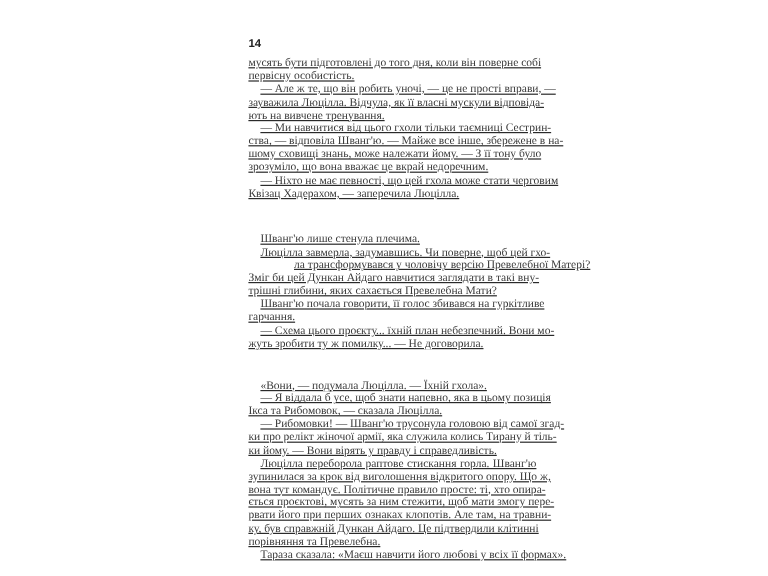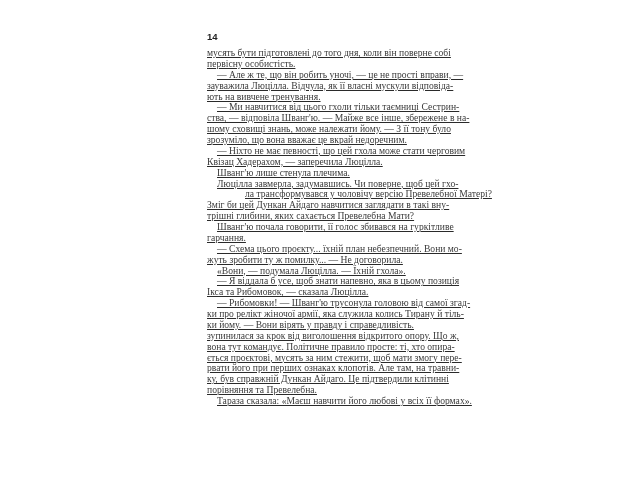--- a/index.html
+++ b/index.html
@@ -32,35 +32,36 @@
     <div class="line last" style="height: 10.8824px; line-height: 10.8824px;">первісну особистість.</div>
     <div class="line indent" style="height: 10.8824px; line-height: 10.8824px;">— Але ж те, що він робить уночі, — це не прості вправи, —</div>
     <div class="line" style="height: 10.8824px; line-height: 10.8824px;">зауважила Люцілла. Відчула, як її власні мускули відповіда-</div>
     <div class="line last" style="height: 10.8824px; line-height: 10.8824px;">ють на вивчене тренування.</div>
     <div class="line indent" style="height: 10.8824px; line-height: 10.8824px;">— Ми навчитися від цього гхоли тільки таємниці Сестрин-</div>
     <div class="line" style="height: 10.8824px; line-height: 10.8824px;">ства, — відповіла Шванг'ю. — Майже все інше, збережене в на-</div>
     <div class="line" style="height: 10.8824px; line-height: 10.8824px;">шому сховищі знань, може належати йому. — З її тону було</div>
     <div class="line last" style="height: 10.8824px; line-height: 10.8824px;">зрозуміло, що вона вважає це вкрай недоречним.</div>
     <div class="line indent" style="height: 10.8824px; line-height: 10.8824px;">— Ніхто не має певності, що цей гхола може стати черговим</div>
     <div class="line last" style="height: 10.8824px; line-height: 10.8824px;">Квізац Хадерахом, — заперечила Люцілла.</div>
-    <div class="line indent last" style="height: 10.8824px; line-height: 10.8824px;">Шванг'ю лише стенула плечима.</div>
+    <div class="line indent last" style="height: 10.8824px; line-height: 10.8824px; margin-top: 27px;">Шванг'ю лише стенула плечима.</div>
     <div class="line indent" style="height: 10.8824px; line-height: 10.8824px;">Люцілла завмерла, задумавшись. Чи поверне, щоб цей гхо-</div>
     <div class="line" style="height: 10.8824px; line-height: 10.8824px; margin-left: 38px;">ла трансформувався у чоловічу версію Превелебної Матері?</div>
     <div class="line" style="height: 10.8824px; line-height: 10.8824px;">Зміг би цей Дункан Айдаго навчитися заглядати в такі вну-</div>
     <div class="line last" style="height: 10.8824px; line-height: 10.8824px;">трішні глибини, яких сахається Превелебна Мати?</div>
     <div class="line indent" style="height: 10.8824px; line-height: 10.8824px;">Шванг'ю почала говорити, її голос збивався на гуркітливе</div>
     <div class="line last" style="height: 10.8824px; line-height: 10.8824px;">гарчання.</div>
     <div class="line indent" style="height: 10.8824px; line-height: 10.8824px;">— Схема цього проєкту... їхній план небезпечний. Вони мо-</div>
     <div class="line last" style="height: 10.8824px; line-height: 10.8824px;">жуть зробити ту ж помилку... — Не договорила.</div>
-    <div class="line indent last" style="height: 10.8824px; line-height: 10.8824px;">«Вони, — подумала Люцілла. — Їхній гхола».</div>
+    <div class="line indent last" style="height: 10.8824px; line-height: 10.8824px; margin-top: 24px;">«Вони, — подумала Люцілла. — Їхній гхола».</div>
     <div class="line indent" style="height: 10.8824px; line-height: 10.8824px;">— Я віддала б усе, щоб знати напевно, яка в цьому позиція</div>
     <div class="line last" style="height: 10.8824px; line-height: 10.8824px;">Ікса та Рибомовок, — сказала Люцілла.</div>
     <div class="line indent" style="height: 10.8824px; line-height: 10.8824px;">— Рибомовки! — Шванг'ю трусонула головою від самої згад-</div>
     <div class="line" style="height: 10.8824px; line-height: 10.8824px;">ки про релікт жіночої армії, яка служила колись Тирану й тіль-</div>
     <div class="line last" style="height: 10.8824px; line-height: 10.8824px;">ки йому. — Вони вірять у правду і справедливість.</div>
+    <div class="line indent" style="height: 10.8824px; line-height: 10.8824px;">Люцілла переборола раптове стискання горла. Шванг'ю</div>
     <div class="line" style="height: 10.8824px; line-height: 10.8824px;">зупинилася за крок від виголошення відкритого опору. Що ж,</div>
     <div class="line" style="height: 10.8824px; line-height: 10.8824px;">вона тут командує. Політичне правило просте: ті, хто опира-</div>
     <div class="line" style="height: 10.8824px; line-height: 10.8824px;">ється проєктові, мусять за ним стежити, щоб мати змогу пере-</div>
     <div class="line" style="height: 10.8824px; line-height: 10.8824px;">рвати його при перших ознаках клопотів. Але там, на травни-</div>
     <div class="line" style="height: 10.8824px; line-height: 10.8824px;">ку, був справжній Дункан Айдаго. Це підтвердили клітинні</div>
     <div class="line last" style="height: 10.8824px; line-height: 10.8824px;">порівняння та Превелебна.</div>
     <div class="line indent last" style="height: 10.8824px; line-height: 10.8824px;">Тараза сказала: «Маєш навчити його любові у всіх її формах».</div>
   </div>
 
 </body></html>

